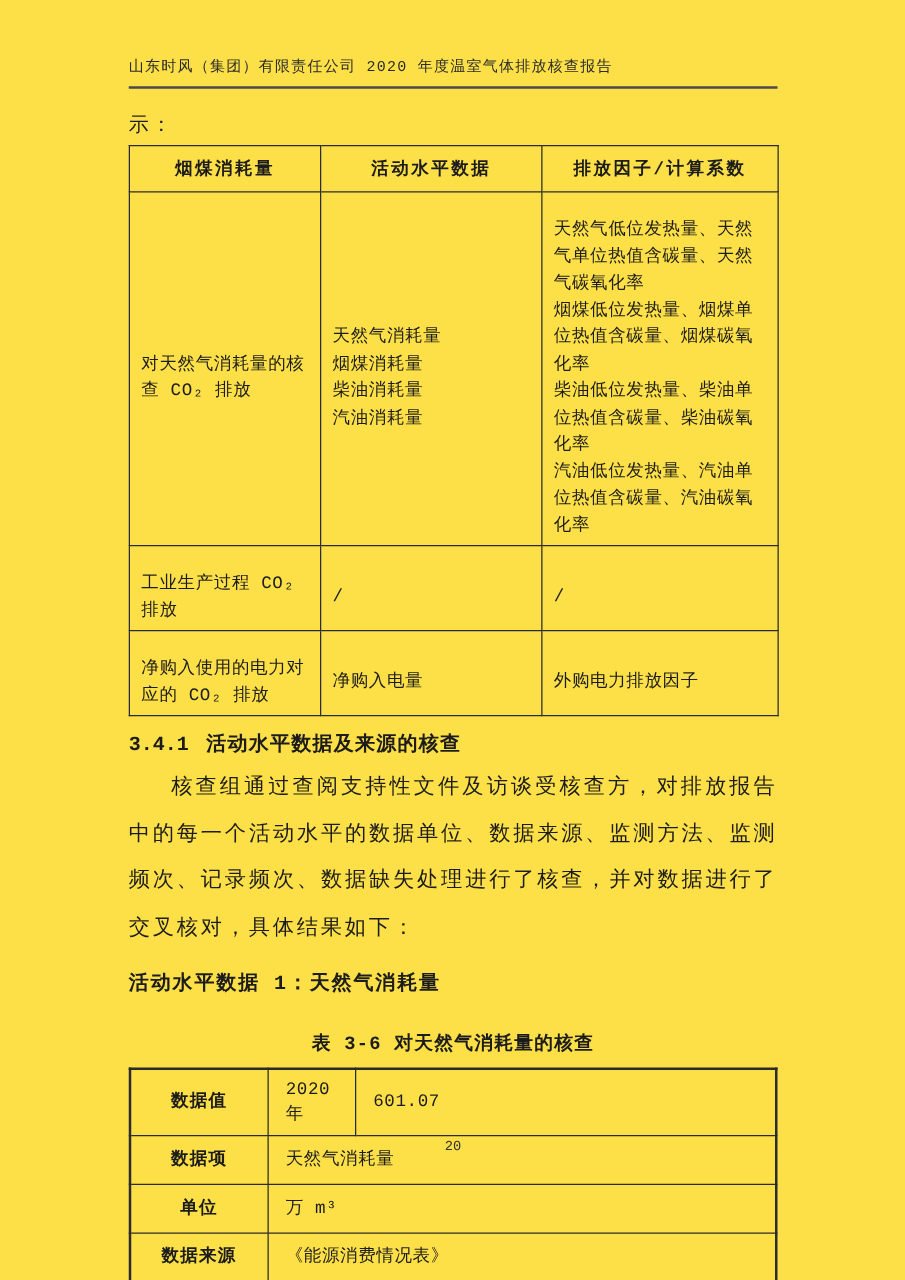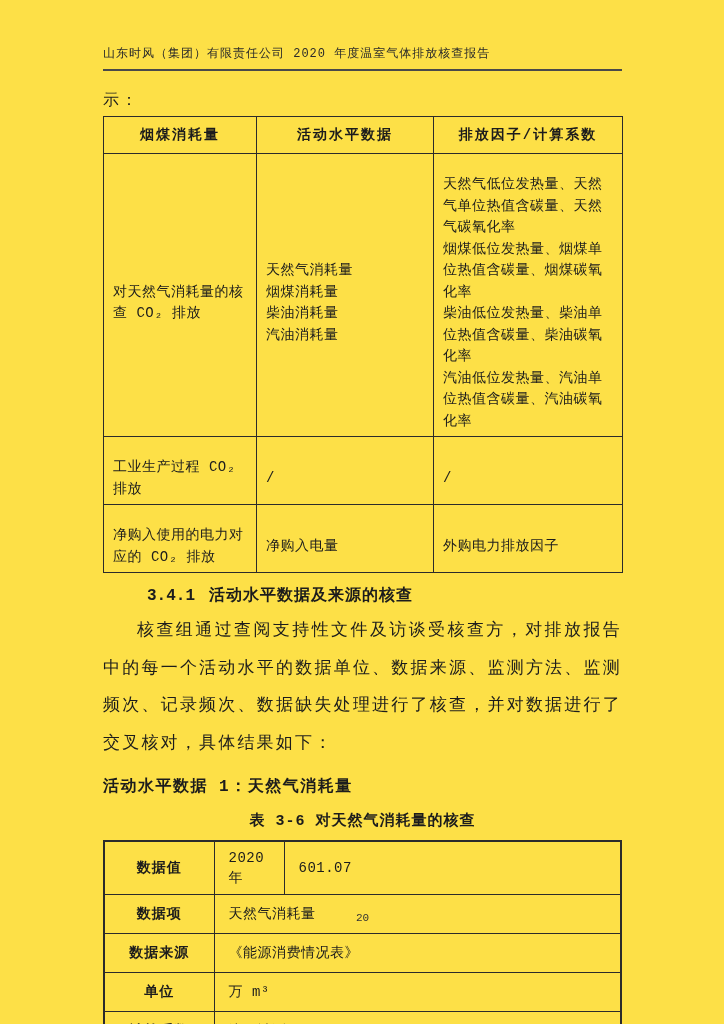--- a/index.html
+++ b/index.html
@@ -25,35 +25,35 @@
   .lead-text{margin-top:20px;font-size:16px;line-height:20px;letter-spacing:2px;}
 
   .table-caption{
     margin-top:13px;
     text-align:center;
     font-weight:bold;
     font-size:15px;
     line-height:20px;
     letter-spacing:1px;
   }
-  .caption-36{margin-top:14px;}
+  .caption-36{margin-top:28px;}
 
   table{border-collapse:collapse;table-layout:fixed;}
   td,th{border:1px solid #2b2b2b;font-size:14px;letter-spacing:0.5px;vertical-align:middle;}
 
   .t35{width:519px;margin-top:5px;}
   .t35 th{height:34px;font-weight:bold;text-align:center;letter-spacing:2px;}
   .t35 td{padding:20px 6px 4px 9px;line-height:21.5px;}
   .t35 .row-main{height:214px;}
   .t35 .row-s1{height:46px;}
   .t35 .row-s2{height:47px;}
   .t35 .cell-lines div{line-height:21.5px;}
 
   .sec-heading{margin-top:12px;font-size:16px;line-height:22px;font-weight:bold;letter-spacing:1px;}
-  .sec-heading .num{margin-right:14px;letter-spacing:0;margin-left:44px;}
+  .sec-heading .num{margin-right:14px;letter-spacing:0;}
   .body-para{
     margin-top:5px;
     font-size:17px;
     line-height:37.5px;
     letter-spacing:2.2px;
     text-align:justify;
     text-indent:2em;
   }
   .sub-heading{margin-top:14px;font-size:16px;line-height:22px;font-weight:bold;letter-spacing:1.5px;}
 
@@ -142,26 +142,26 @@
         <tr>
           <td class="lbl">数据值</td>
           <td class="val">2020 年</td>
           <td class="val">601.07</td>
         </tr>
         <tr>
           <td class="lbl">数据项</td>
           <td class="val" colspan="2">天然气消耗量</td>
         </tr>
         <tr>
+          <td class="lbl">单位</td>
+          <td class="val" colspan="2">万 m³</td>
+        </tr>
+        <tr>
           <td class="lbl">数据来源</td>
           <td class="val" colspan="2">《能源消费情况表》</td>
-        </tr>
-        <tr>
-          <td class="lbl">单位</td>
-          <td class="val" colspan="2">万 m³</td>
         </tr>
         <tr>
           <td class="lbl">计算系数</td>
           <td class="val" colspan="2">流量计测量</td>
         </tr>
       </tbody>
     </table>
 
   </div>
 

